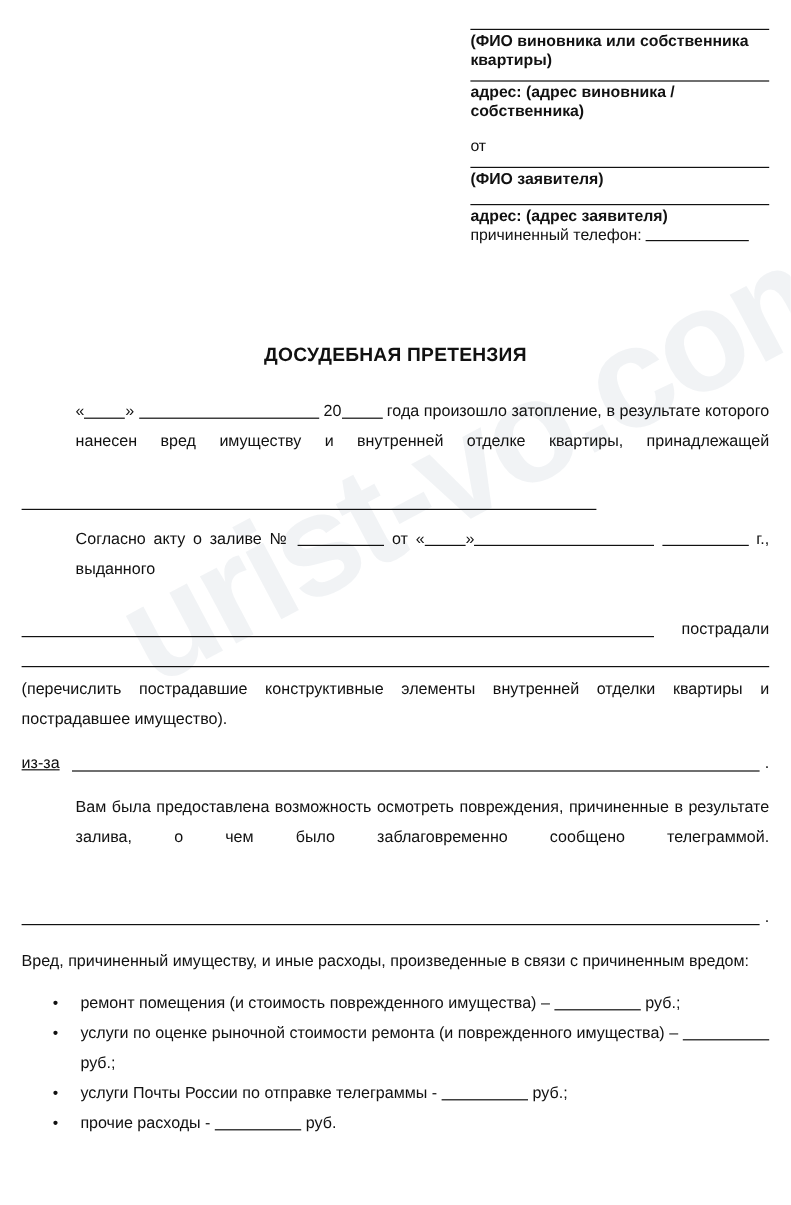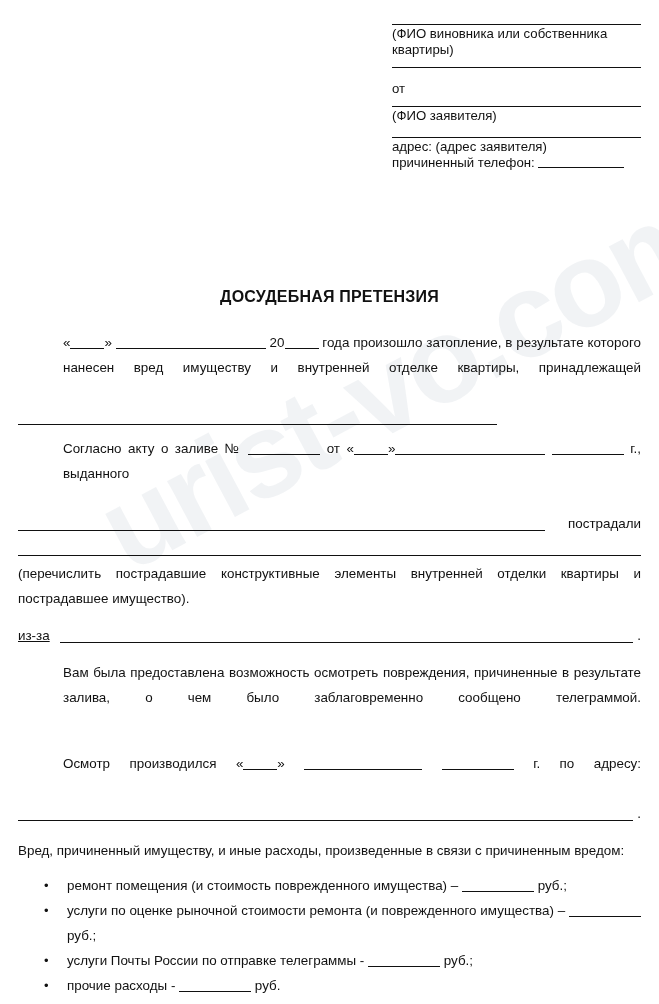--- a/index.html
+++ b/index.html
@@ -53,20 +53,21 @@
     line-height: 16px;
   }
   .hdr-rule {
     border-top: 1.4px solid #111;
     width: 100%;
     height: 0;
   }
   .hdr-text {
     padding-top: 1px;
     white-space: pre-line;
+    font-weight: bold;
   }
   .hdr-gap-sm { height: 9px; }
   .hdr-gap-md { height: 13px; }
   .hdr-plain {
     font-size: 13.2px;
     line-height: 16px;
   }
   .hdr-phone-line {
     display: inline-block;
     border-bottom: 1.3px solid #111;
@@ -179,20 +180,21 @@
   <div class="content">
 
     <div class="header-block">
 
       <div class="hdr-rule"></div>
       <div class="hdr-text">(ФИО виновника или собственника квартиры)</div>
 
       <div class="hdr-gap-sm"></div>
 
       <div class="hdr-rule"></div>
+      <div class="hdr-text">адрес: (адрес виновника / собственника)</div>
 
       <div class="hdr-gap-md"></div>
 
       <div class="hdr-plain">от</div>
 
       <div class="hdr-gap-sm"></div>
 
       <div class="hdr-rule"></div>
       <div class="hdr-text">(ФИО заявителя)</div>
 
@@ -237,21 +239,20 @@
         <span class="rule-seg" style="left:42px;width:573px;"></span>
         <span class="tail">.</span>
       </div>
 
       <div class="sp12"></div>
 
       <p class="p p-just">Вам была предоставлена возможность осмотреть повреждения, причиненные в результате залива, о чем было заблаговременно сообщено телеграммой.</p>
 
       <div class="sp16"></div>
 
-      <p class="p p-just"><span>Осмотр производился</span>  <span>«</span><span class="bl bl-xs"></span><span>»</span>  <span class="bl bl-l"></span>  <span class="bl bl-m"></span>  <span>г.</span>  <span>по адресу:</span></p>
 
       <div class="rule-row">
         <span class="rule-seg" style="width:615px;"></span>
         <span class="tail">.</span>
       </div>
 
       <div class="sp12"></div>
 
       <p class="p">Вред, причиненный имуществу, и иные расходы, произведенные в связи с причиненным вредом:</p>
 

